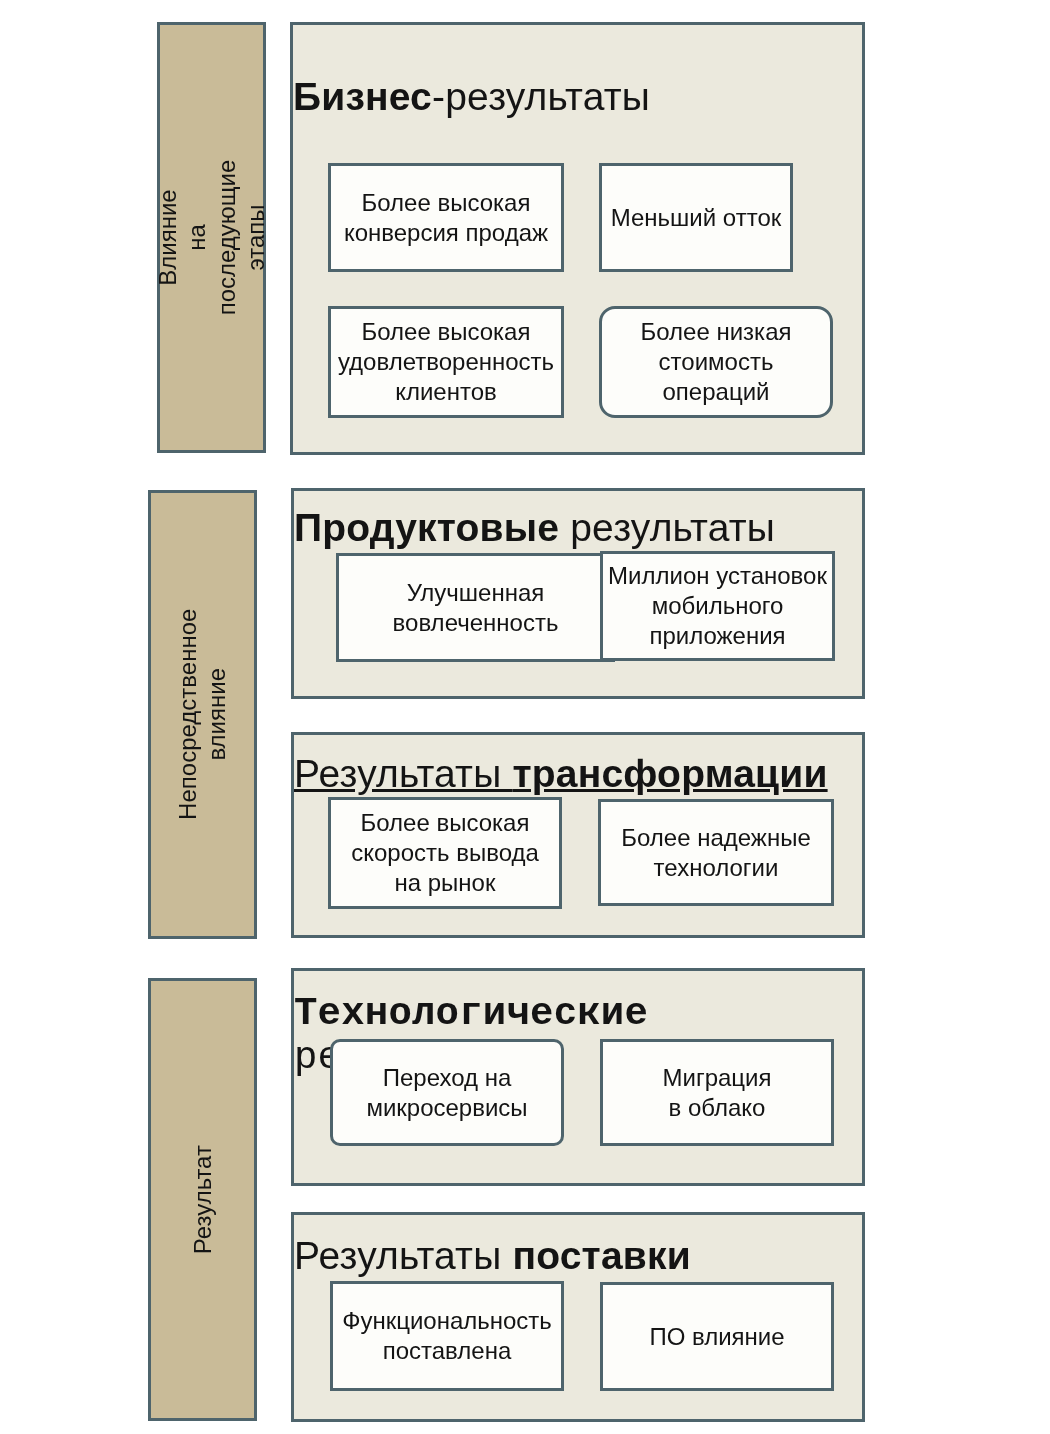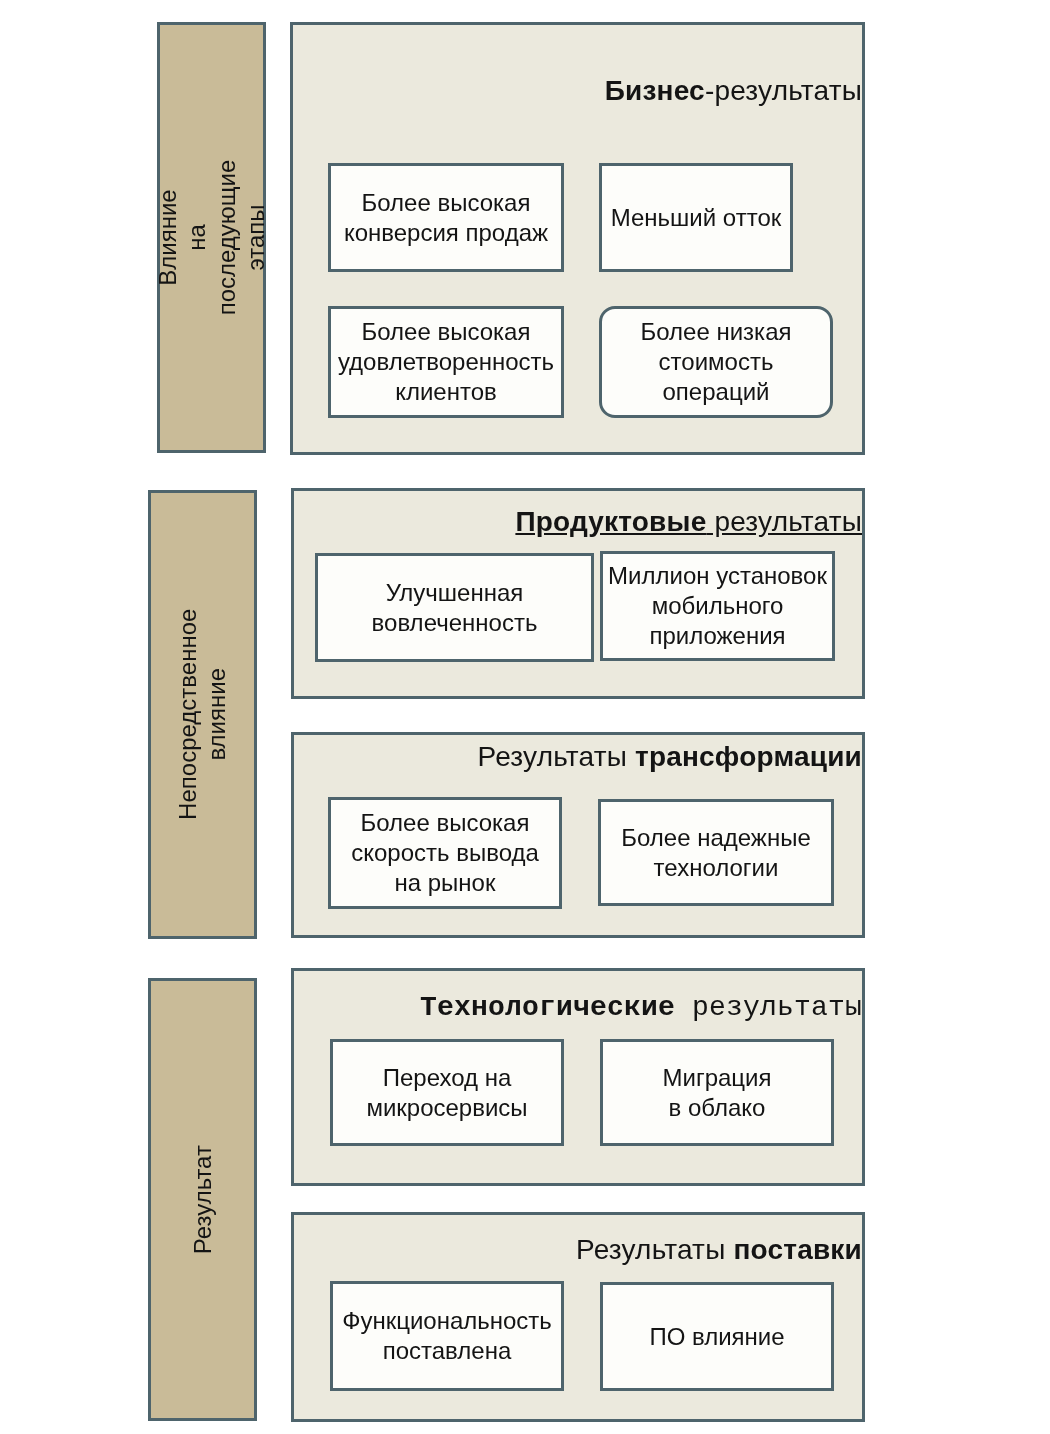--- a/index.html
+++ b/index.html
@@ -39,22 +39,22 @@
   }
   .panel {
     position: absolute;
     background: var(--panel-fill);
     border: 3px solid var(--border);
   }
   .panel-title {
     position: absolute;
     left: 0;
     right: 0;
-    text-align: right;
-    font-size: 28px;
+    text-align: left;
+    font-size: 39px;
     letter-spacing: 0.2px;
     color: var(--text);
   }
   .panel-title .bold { font-weight: bold; }
   .wbox {
     position: absolute;
     background: var(--box-fill);
     border: 3px solid var(--border);
     display: flex;
     align-items: center;
@@ -75,30 +75,30 @@
   .p3 { left: 291px; top: 732px;  width: 574px; height: 206px; }
   .p4 { left: 291px; top: 968px;  width: 574px; height: 218px; }
   .p5 { left: 291px; top: 1212px; width: 574px; height: 210px; }
   
   .p1 .panel-title { top: 50px; }
   .p1 .b0 { left: 35px;  top: 138px; width: 236px; height: 109px; }
   .p1 .b1 { left: 306px; top: 138px; width: 194px; height: 109px; }
   .p1 .b2 { left: 35px;  top: 281px; width: 236px; height: 112px; }
   .p1 .b3 { left: 306px; top: 281px; width: 234px; height: 112px; border-radius: 16px; }
   
-  .p2 .panel-title { top: 15px; text-decoration: underline; }
-  .p2 .b0 { left: 21px;  top: 62px; width: 279px; height: 109px; }
+  .p2 .panel-title { top: 15px; }
+  .p2 .b0 { left: 42px;  top: 62px; width: 279px; height: 109px; }
   .p2 .b1 { left: 306px; top: 60px; width: 235px; height: 110px; }
   
-  .p3 .panel-title { top: 6px; }
+  .p3 .panel-title { top: 17px; text-decoration: underline; }
   .p3 .b0 { left: 34px;  top: 62px; width: 234px; height: 112px; }
   .p3 .b1 { left: 304px; top: 64px; width: 236px; height: 107px; }
   
   .p4 .panel-title { top: 21px; font-family: Liberation Mono, monospace; }
-  .p4 .b0 { left: 36px;  top: 68px; width: 234px; height: 107px; }
+  .p4 .b0 { left: 36px;  top: 68px; width: 234px; height: 107px; border-radius: 10px; }
   .p4 .b1 { left: 306px; top: 68px; width: 234px; height: 107px; }
   
   .p5 .panel-title { top: 19px; }
   .p5 .b0 { left: 36px;  top: 66px; width: 234px; height: 110px; }
   .p5 .b1 { left: 306px; top: 67px; width: 234px; height: 109px; }
 </style>
 </head>
 <body>
 
 <div class="canvas">

